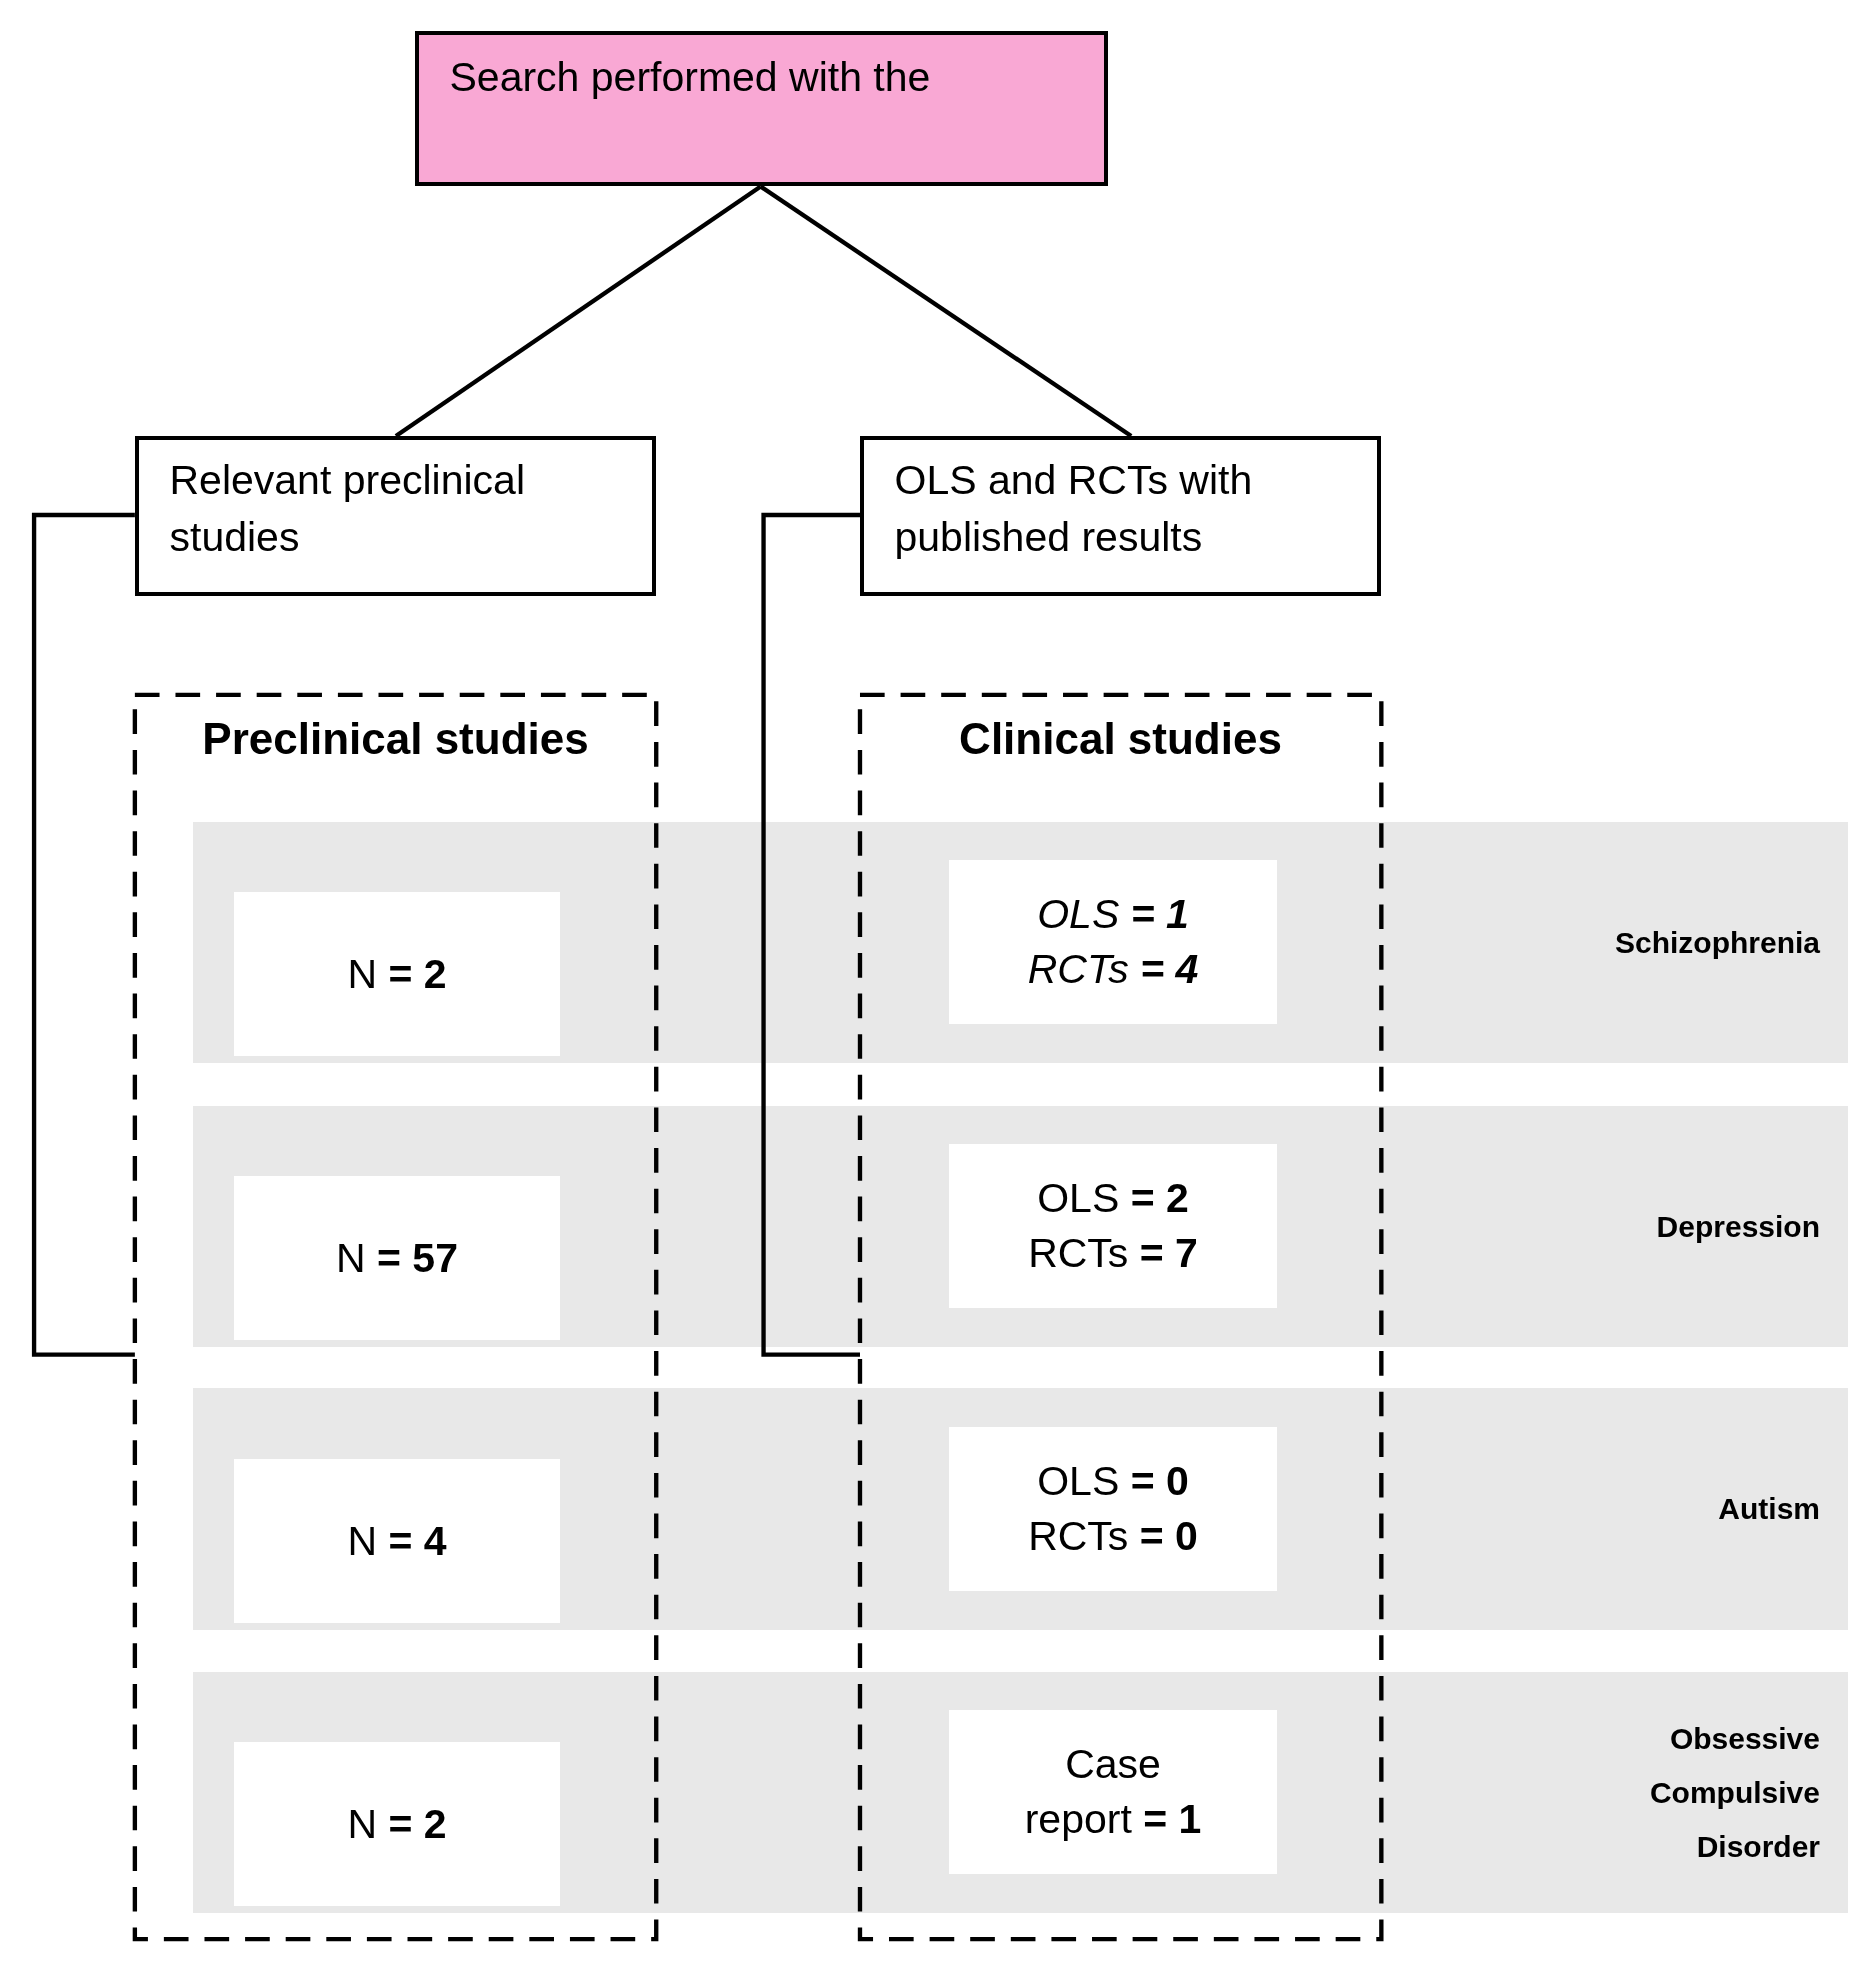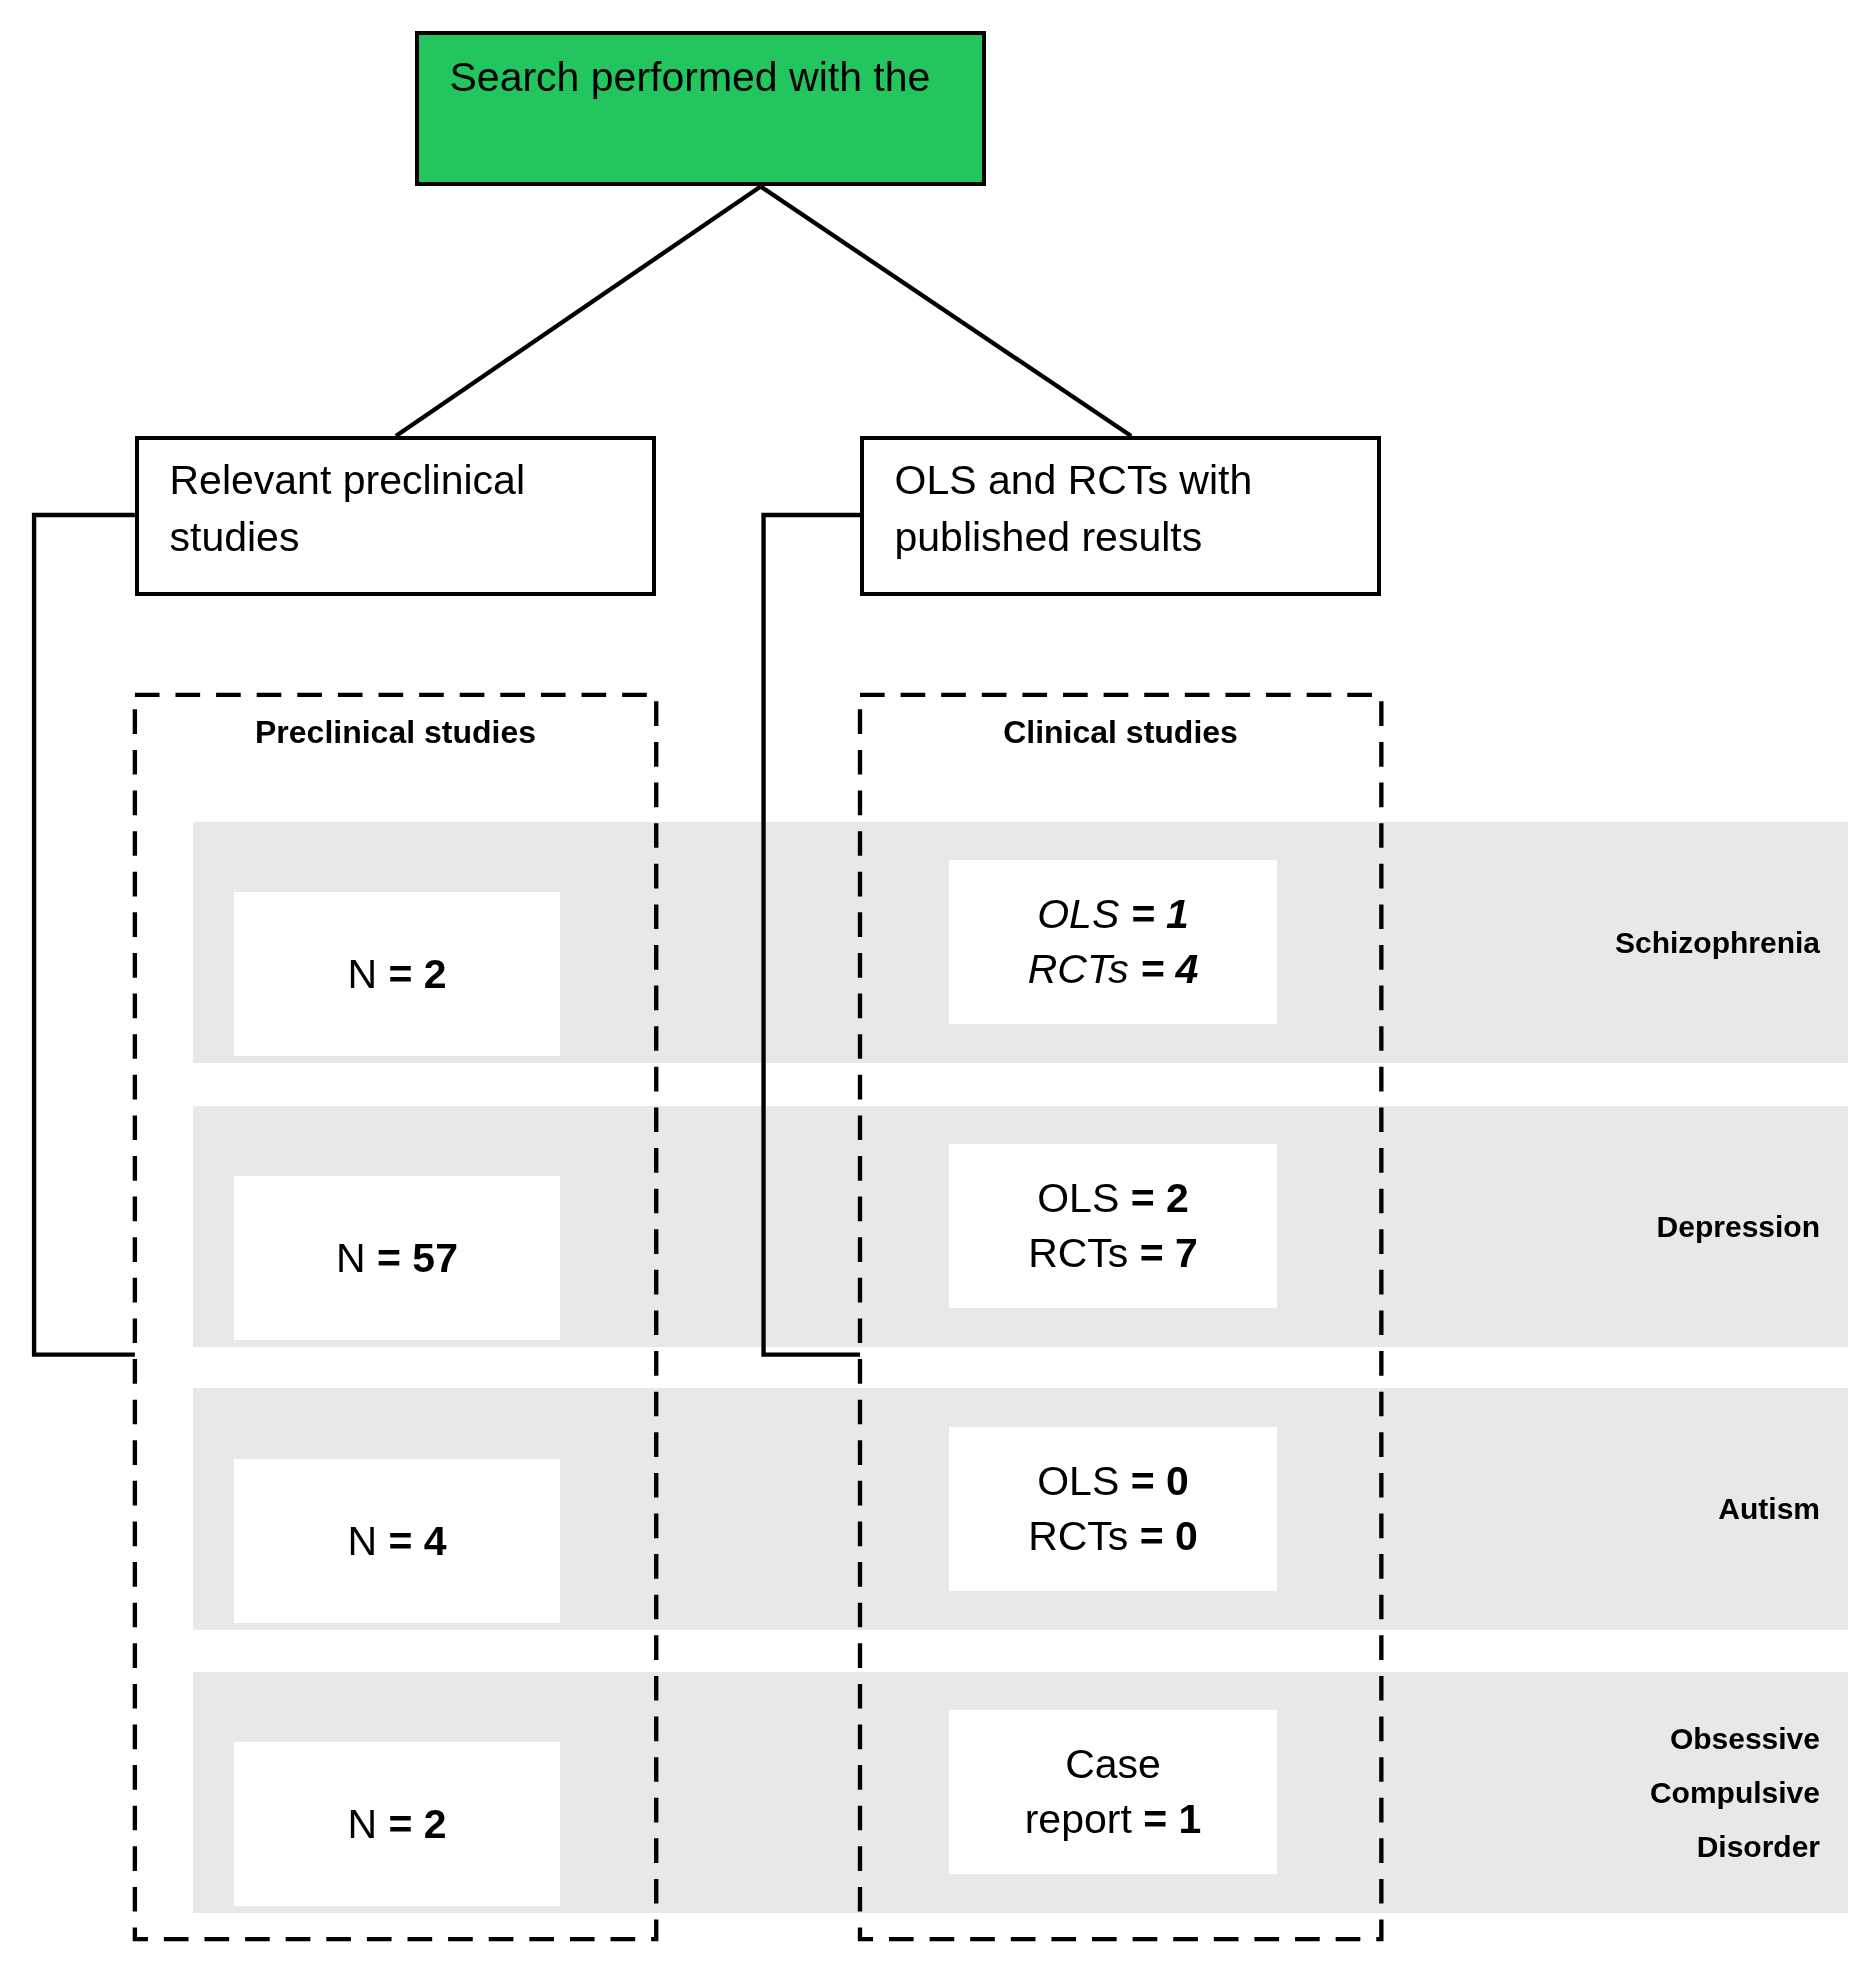--- a/index.html
+++ b/index.html
@@ -11,29 +11,29 @@
     position:absolute;left:193px;width:1655px;height:241px;
     background:#e8e8e8;z-index:0;
   }
   #connector-svg{position:absolute;left:0;top:0;z-index:1;}
   .solid-box{
     position:absolute;background:#ffffff;border:4.4px solid #000;
     box-sizing:border-box;z-index:2;
     font-size:41px;line-height:57px;
   }
   .top-box{
-    left:415px;top:31px;width:571px;height:155px;background:#22c55e;
+    left:415px;top:31px;width:693px;height:155px;background:#f9a8d4;
     padding:13.8px 14.5px 0 30.5px;
   }
   .branch-box{top:436px;width:521px;height:160px;padding:11.6px 22px 0 30.5px;}
   .branch-left{left:135px;}
   .branch-right{left:860px;}
   .panel-title{
     position:absolute;top:714px;width:521px;text-align:center;
-    font-size:32px;font-weight:bold;z-index:2;
+    font-size:44px;font-weight:bold;z-index:2;
   }
   .panel-title.pre{left:135px;}
   .panel-title.cli{left:860px;}
   .value-box{
     position:absolute;height:164px;background:#ffffff;z-index:2;
     display:flex;flex-direction:column;align-items:center;justify-content:center;
     font-size:41px;line-height:55px;text-align:center;
   }
   .value-box.pre{left:234px;width:326px;margin-top:32px;}
   .value-box.cli{left:949px;width:328px;}

